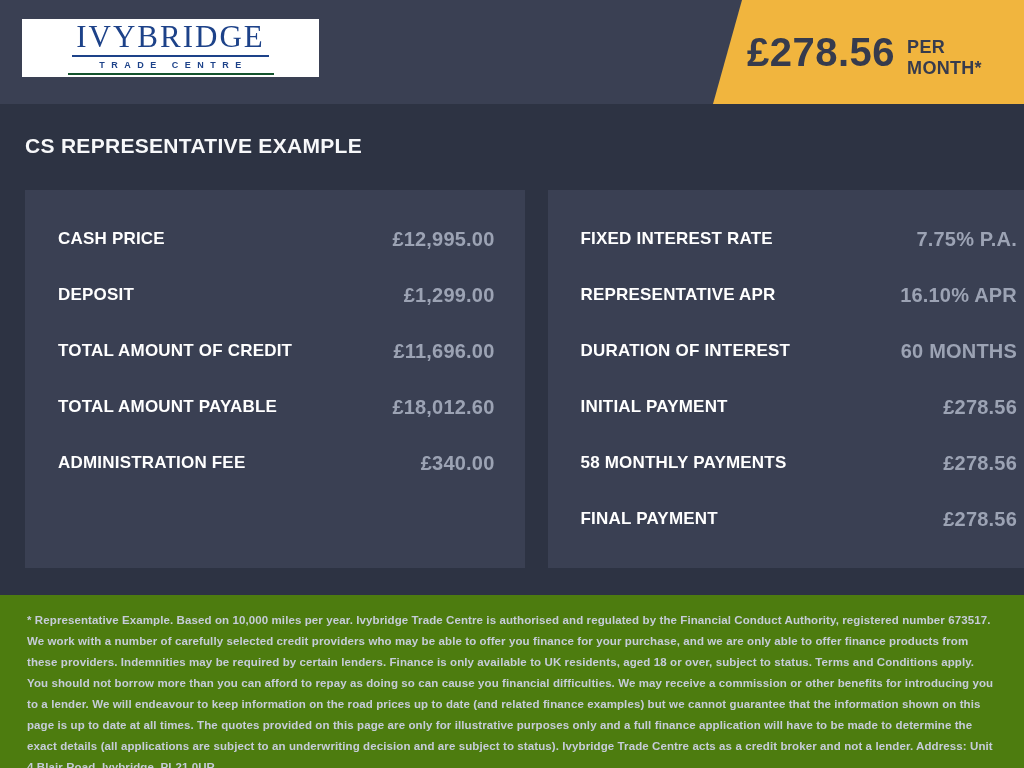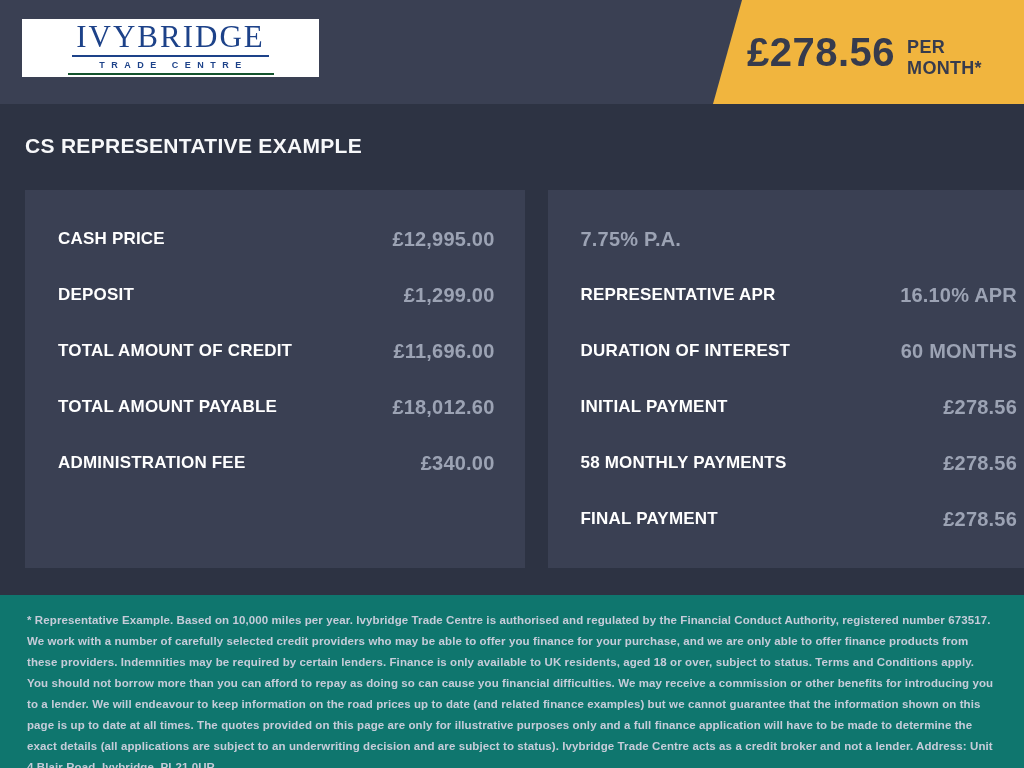--- a/index.html
+++ b/index.html
@@ -71,21 +71,21 @@
     white-space:nowrap;
   }
   .fin-value {
     font-size:20px; font-weight:bold; color:#9CA3B4; letter-spacing:0.2px;
     white-space:nowrap; text-align:right;
   }
 
   
   .footer {
     position:absolute; left:0; top:595px; width:1024px; height:173px;
-    background:#0f766e;
+    background:#4d7c0f;
     padding:15px 27px 0 27px;
   }
   .disclaimer {
     font-size:11.5px; line-height:21px; font-weight:bold;
     color:#C6CCD9; letter-spacing:0.1px;
   }
 </style>
 </head>
 <body>
 
@@ -122,20 +122,21 @@
       <span class="fin-value">£18,012.60</span>
     </div>
     <div class="fin-row">
       <span class="fin-label">ADMINISTRATION FEE</span>
       <span class="fin-value">£340.00</span>
     </div>
   </div>
 
   <div class="panel">
     <div class="fin-row">
+      <span class="fin-label">FIXED INTEREST RATE</span>
       <span class="fin-value">7.75% P.A.</span>
     </div>
     <div class="fin-row">
       <span class="fin-label">REPRESENTATIVE APR</span>
       <span class="fin-value">16.10% APR</span>
     </div>
     <div class="fin-row">
       <span class="fin-label">DURATION OF INTEREST</span>
       <span class="fin-value">60 MONTHS</span>
     </div>

